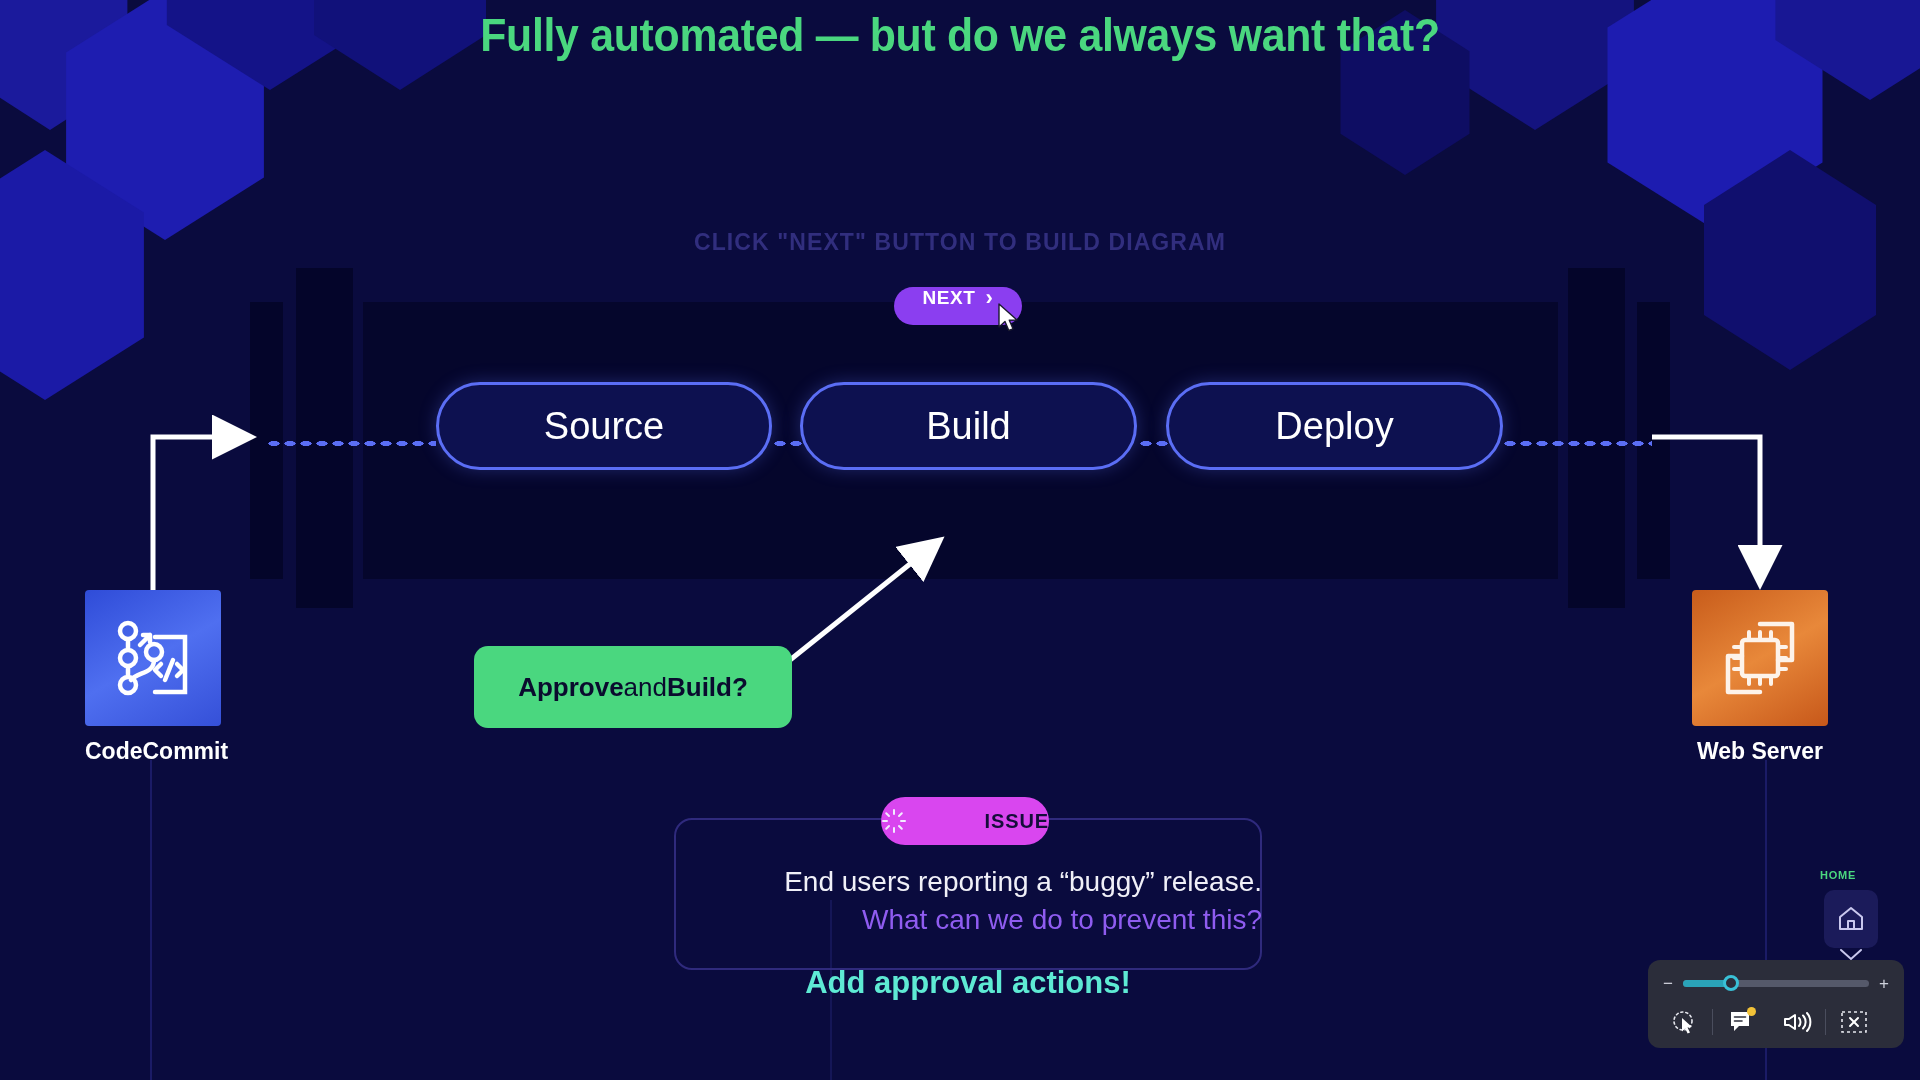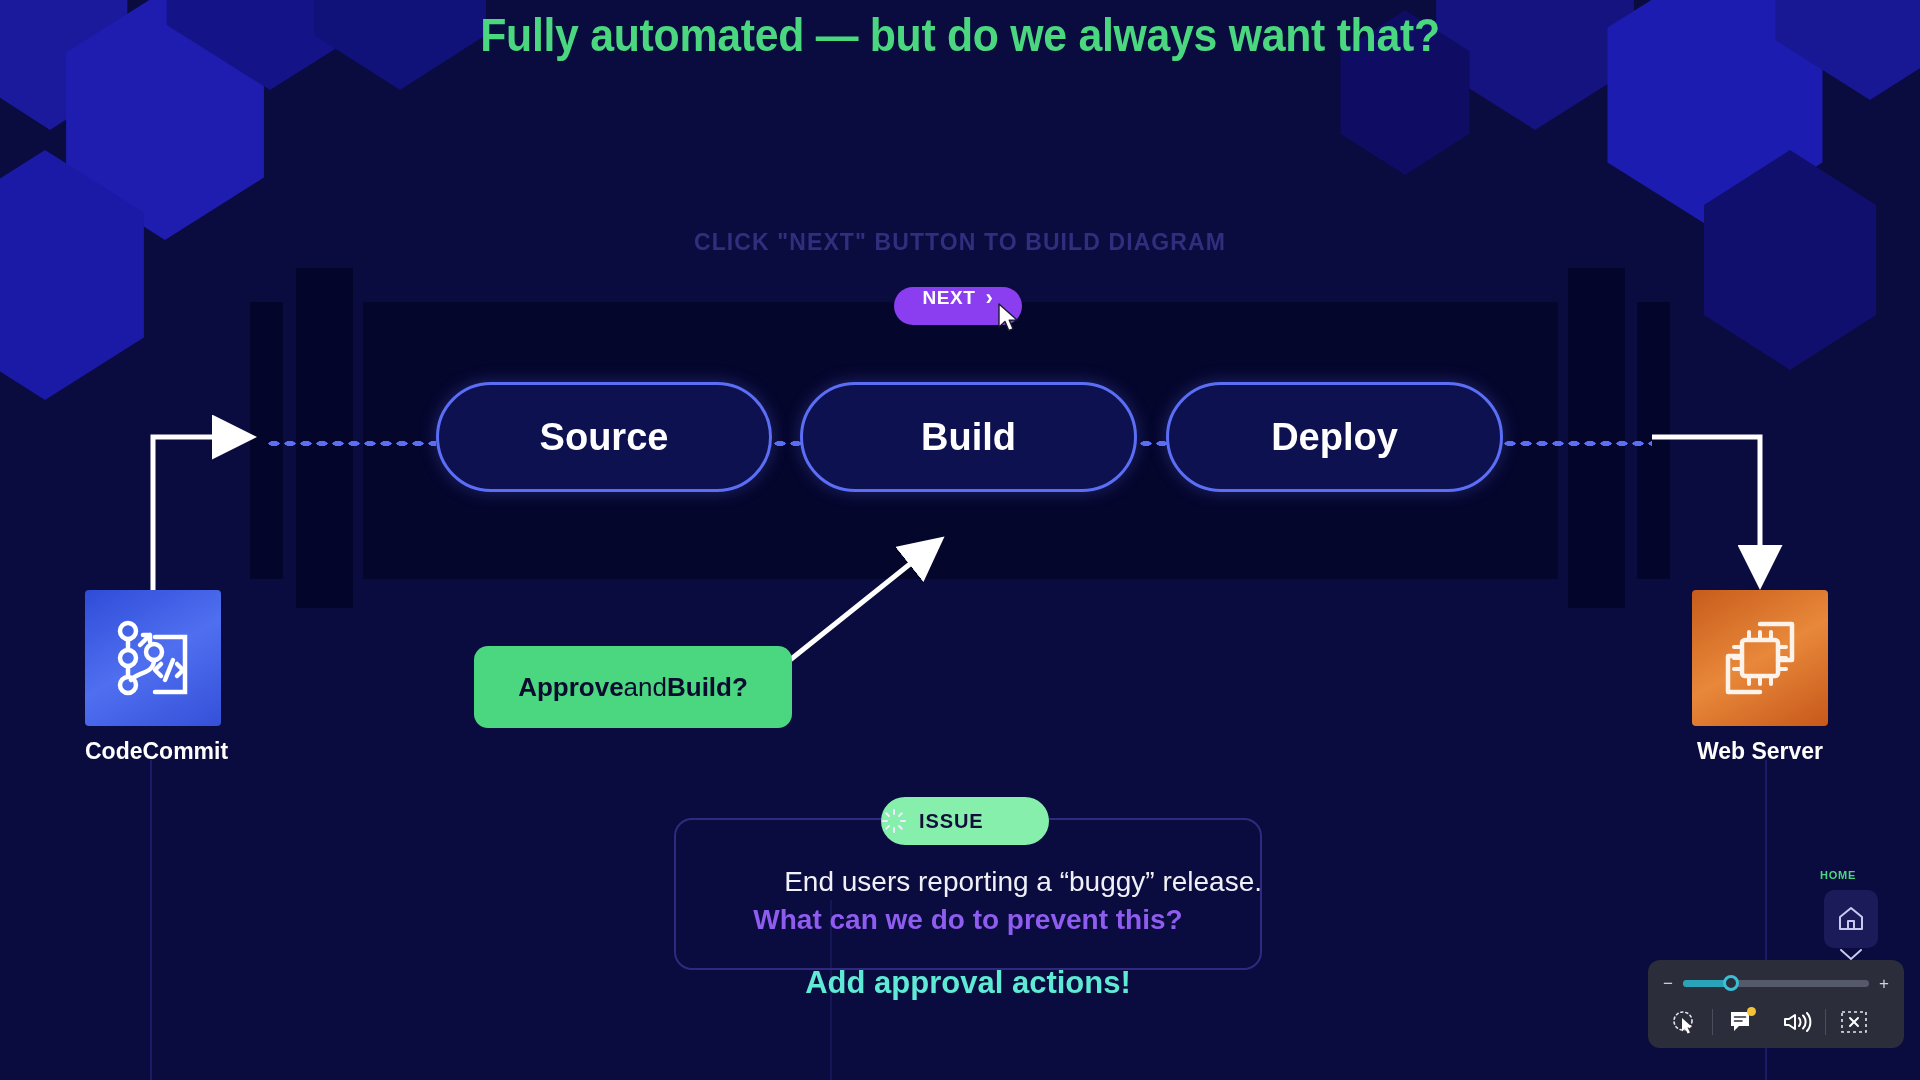--- a/index.html
+++ b/index.html
@@ -74,28 +74,28 @@
     font-size: 19px;
     font-weight: bold;
     letter-spacing: 0.6px;
     cursor: pointer;
   }
   .next-btn .chev { font-size: 22px; line-height: 1; font-weight: bold; }
 
   
   .stage-pill {
     position: absolute;
-    height: 110px;
+    height: 88px;
     border: 3px solid #5b6ef5;
     border-radius: 55px;
     background: #0d1150;
     display: flex; align-items: center; justify-content: center;
     color: #ffffff;
     font-size: 38px;
-    font-weight: bold;
+    font-weight: normal;
     box-shadow: 0 0 18px rgba(91,110,245,.30);
   }
 
   .dots {
     position: absolute;
     height: 7px;
     background-image: radial-gradient(#5b6ef5 48%, transparent 52%);
     background-size: 16px 7px;
     background-repeat: repeat-x;
   }
@@ -139,43 +139,42 @@
     left: 674px; top: 818px;
     width: 588px; height: 152px;
     border: 2px solid #2f2a7d;
     border-radius: 18px;
     background: transparent;
   }
   .issue-badge {
     position: absolute;
     left: 881px; top: 797px;
     width: 168px; height: 48px;
-    background: #86efac;
+    background: #d946ef;
     border-radius: 24px;
-    display: flex; align-items: center; justify-content: flex-start;
+    display: flex; align-items: center; justify-content: space-between;
     gap: 12px;
     color: #140d3a;
     font-size: 20px;
     font-weight: bold;
     letter-spacing: .9px;
   }
   .issue-line1 {
     position: absolute;
     left: 674px; top: 866px; width: 588px;
     text-align: right;
     color: #f0f0f8;
     font-size: 28px;
   }
   .issue-line2 {
     position: absolute;
     left: 674px; top: 904px; width: 588px;
-    text-align: center;
+    text-align: right;
     color: #8f5cf0;
     font-size: 28px;
-    font-weight: bold;
   }
   .add-approval {
     position: absolute;
     left: 674px; top: 965px; width: 588px;
     text-align: center;
     color: #5eead4;
     font-size: 31px;
     font-weight: bold;
   }
 

